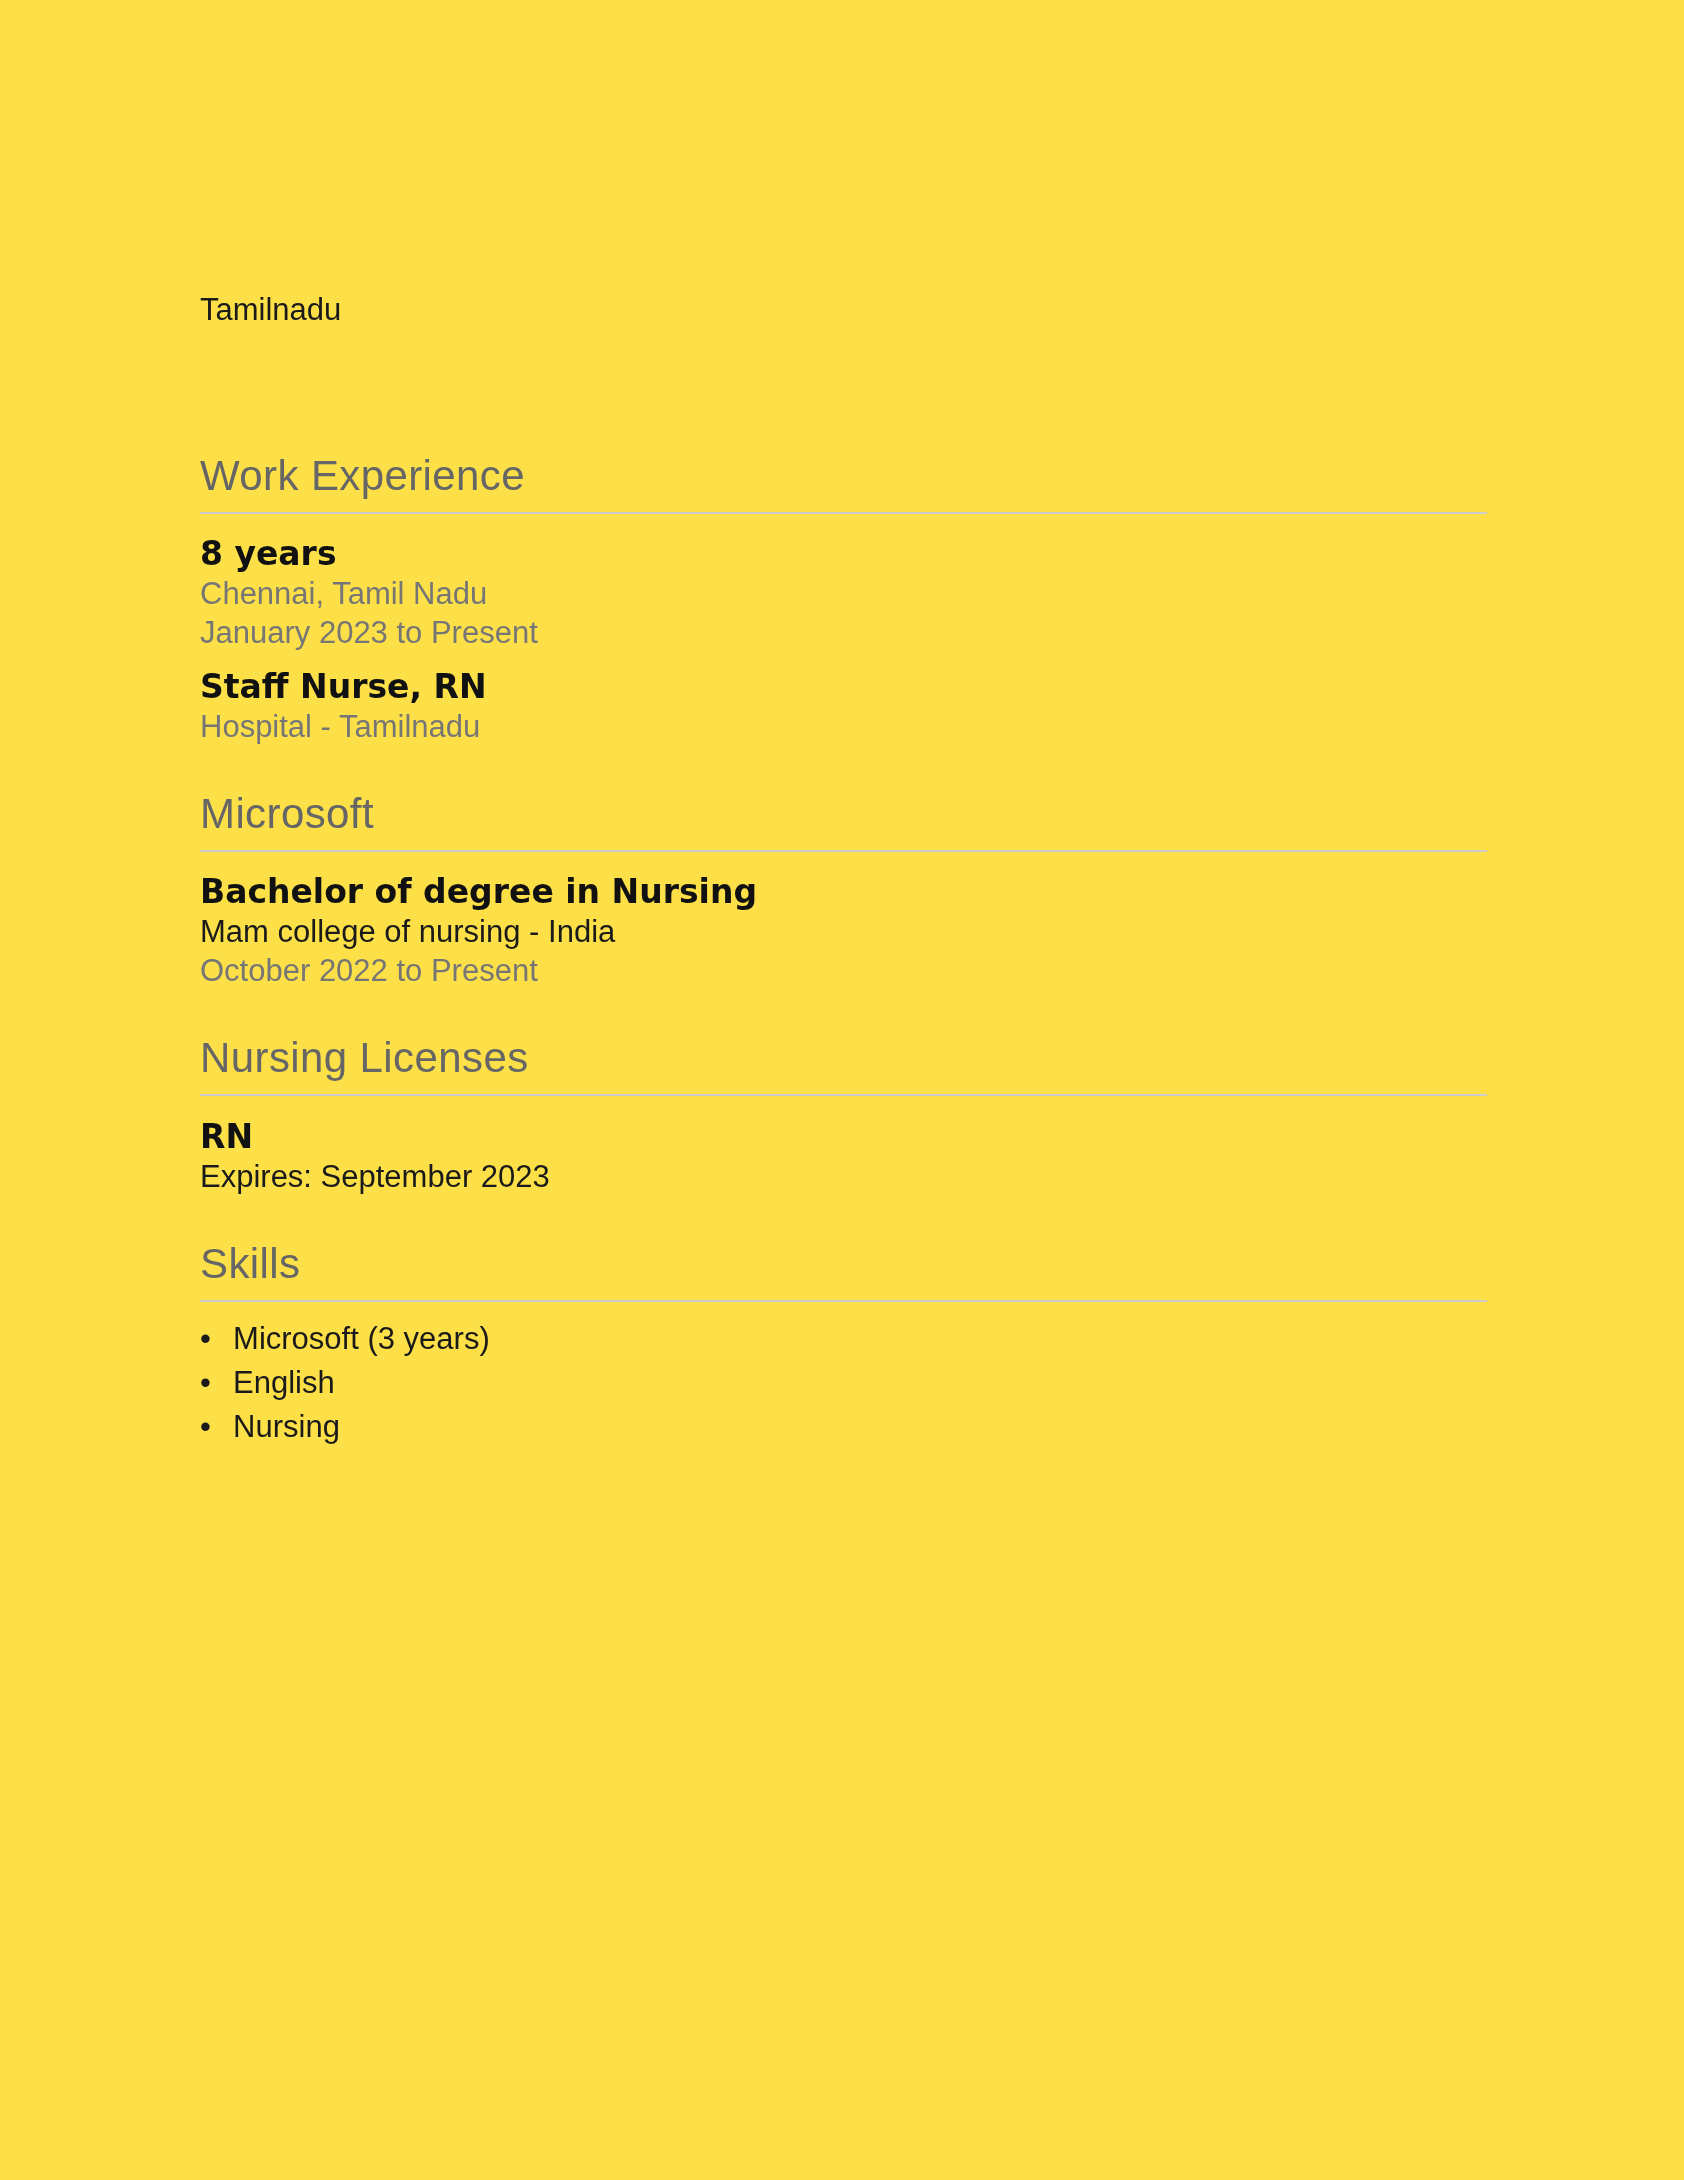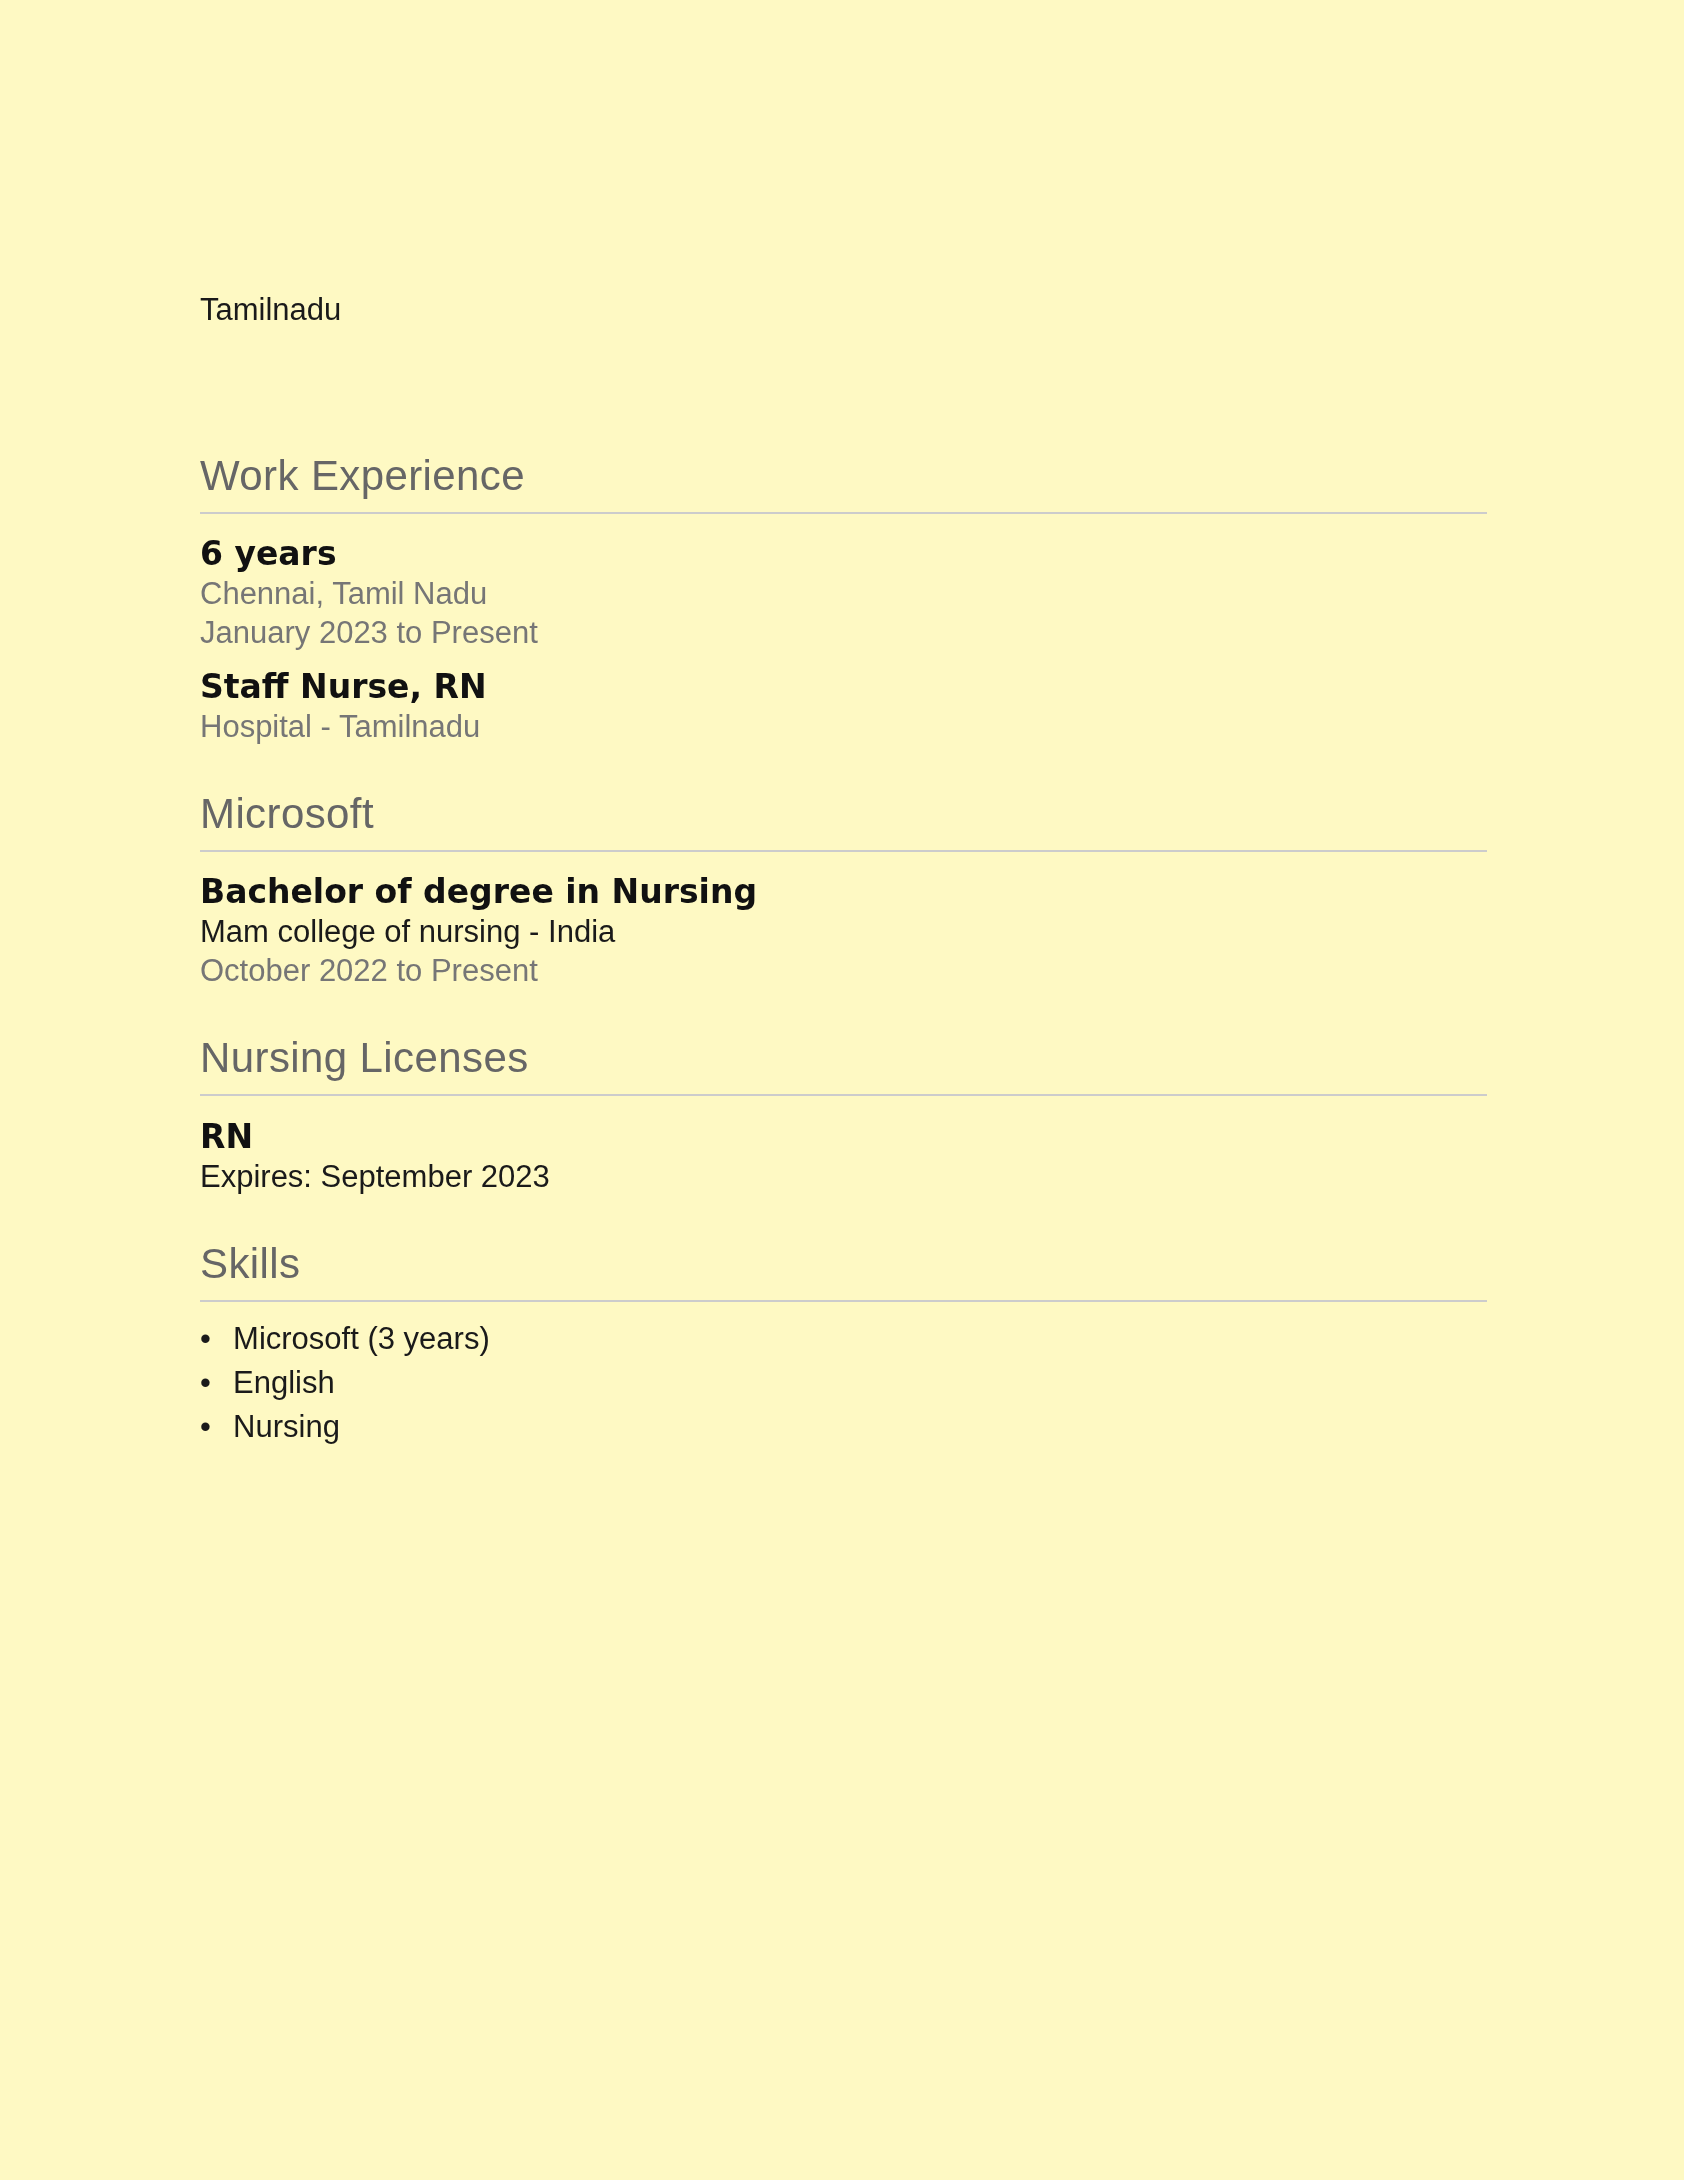--- a/index.html
+++ b/index.html
@@ -13,21 +13,21 @@
     overflow: hidden;
     font-family: "Liberation Sans", sans-serif;
     -webkit-font-smoothing: antialiased;
   }
   .page {
     box-sizing: border-box;
     width: 1685px;
     height: 2181px;
     padding-left: 200px;
     padding-right: 198px;
-    background: #fef9c3;
+    background: #fde047;
   }
   .location-top {
     margin: 0;
     padding-top: 290px;
     font-size: 31px;
     line-height: 39px;
     color: #1a1a1a;
   }
   h2.section-heading {
     font-weight: 400;
@@ -85,21 +85,21 @@
 </head>
 <body>
 
 <div class="page">
 
   <p class="location-top">Tamilnadu</p>
 
   <h2 class="section-heading first">Work Experience</h2>
   <hr class="heading-rule">
 
-  <p class="entry-title">6 years</p>
+  <p class="entry-title">8 years</p>
   <p class="line gray">Chennai, Tamil Nadu</p>
   <p class="line gray">January 2023 to Present</p>
 
   <p class="entry-title follow">Staff Nurse, RN</p>
   <p class="line gray">Hospital - Tamilnadu</p>
 
   <h2 class="section-heading">Microsoft</h2>
   <hr class="heading-rule">
 
   <p class="entry-title">Bachelor of degree in Nursing</p>

